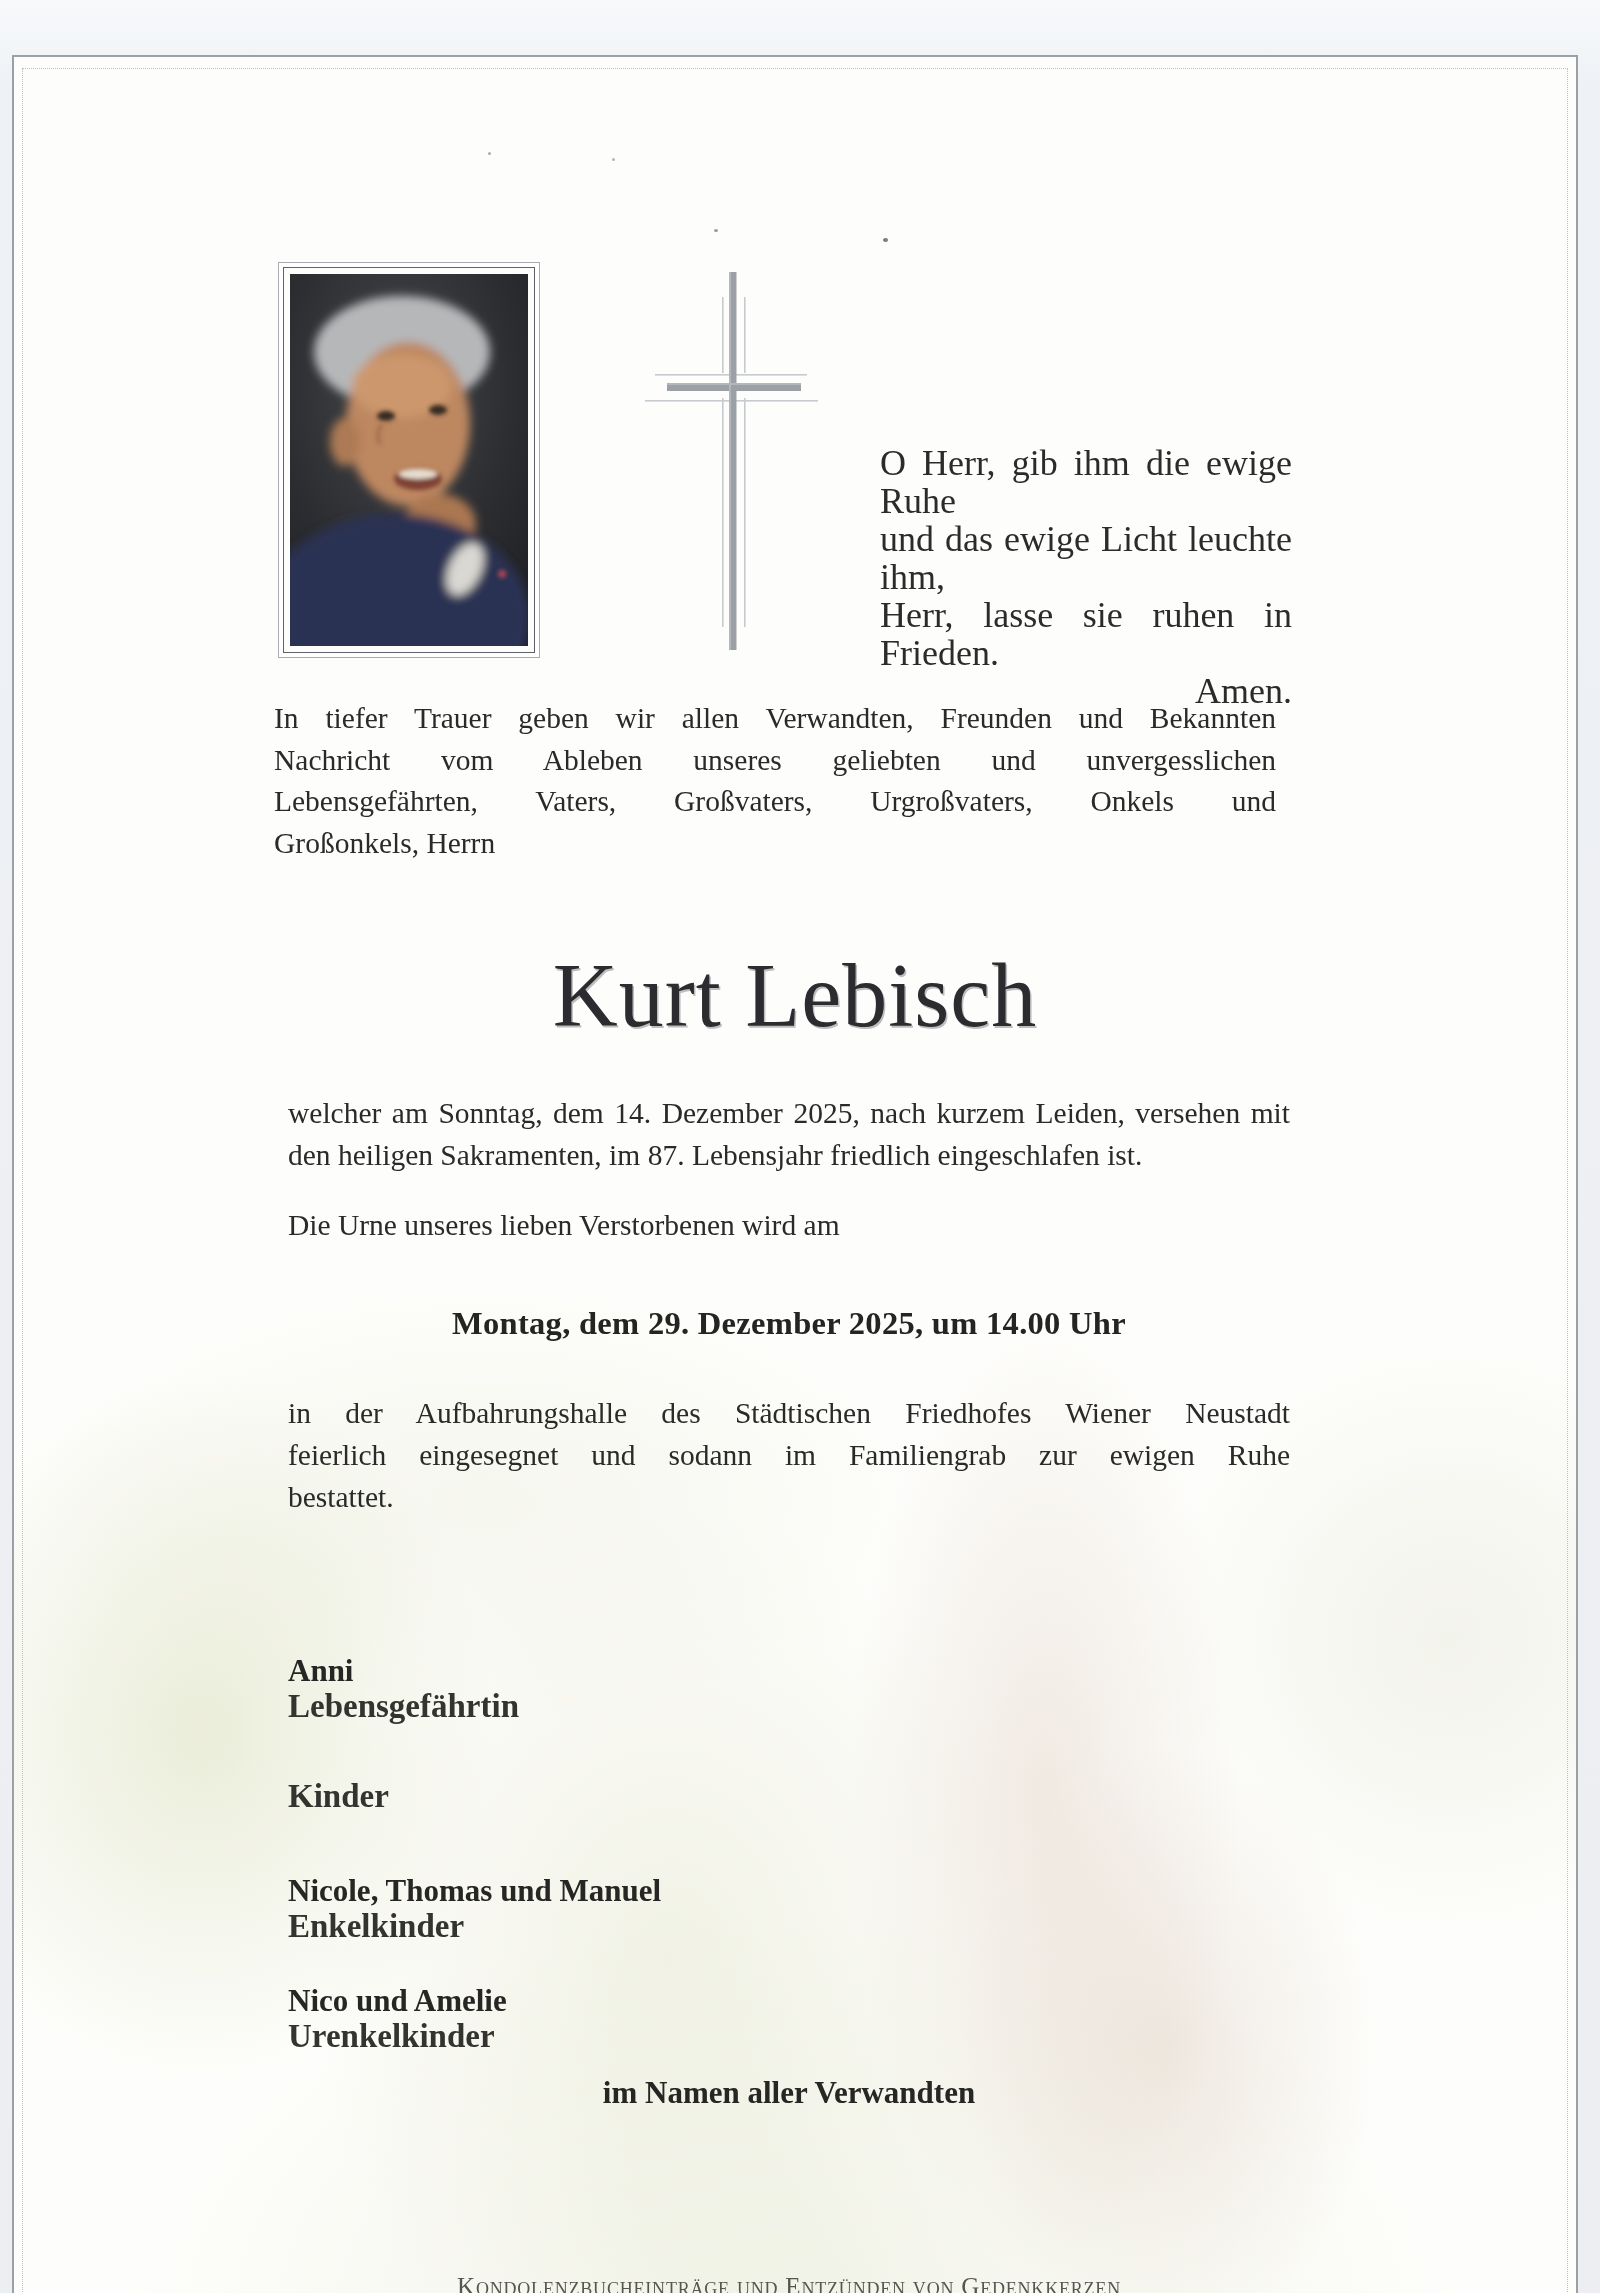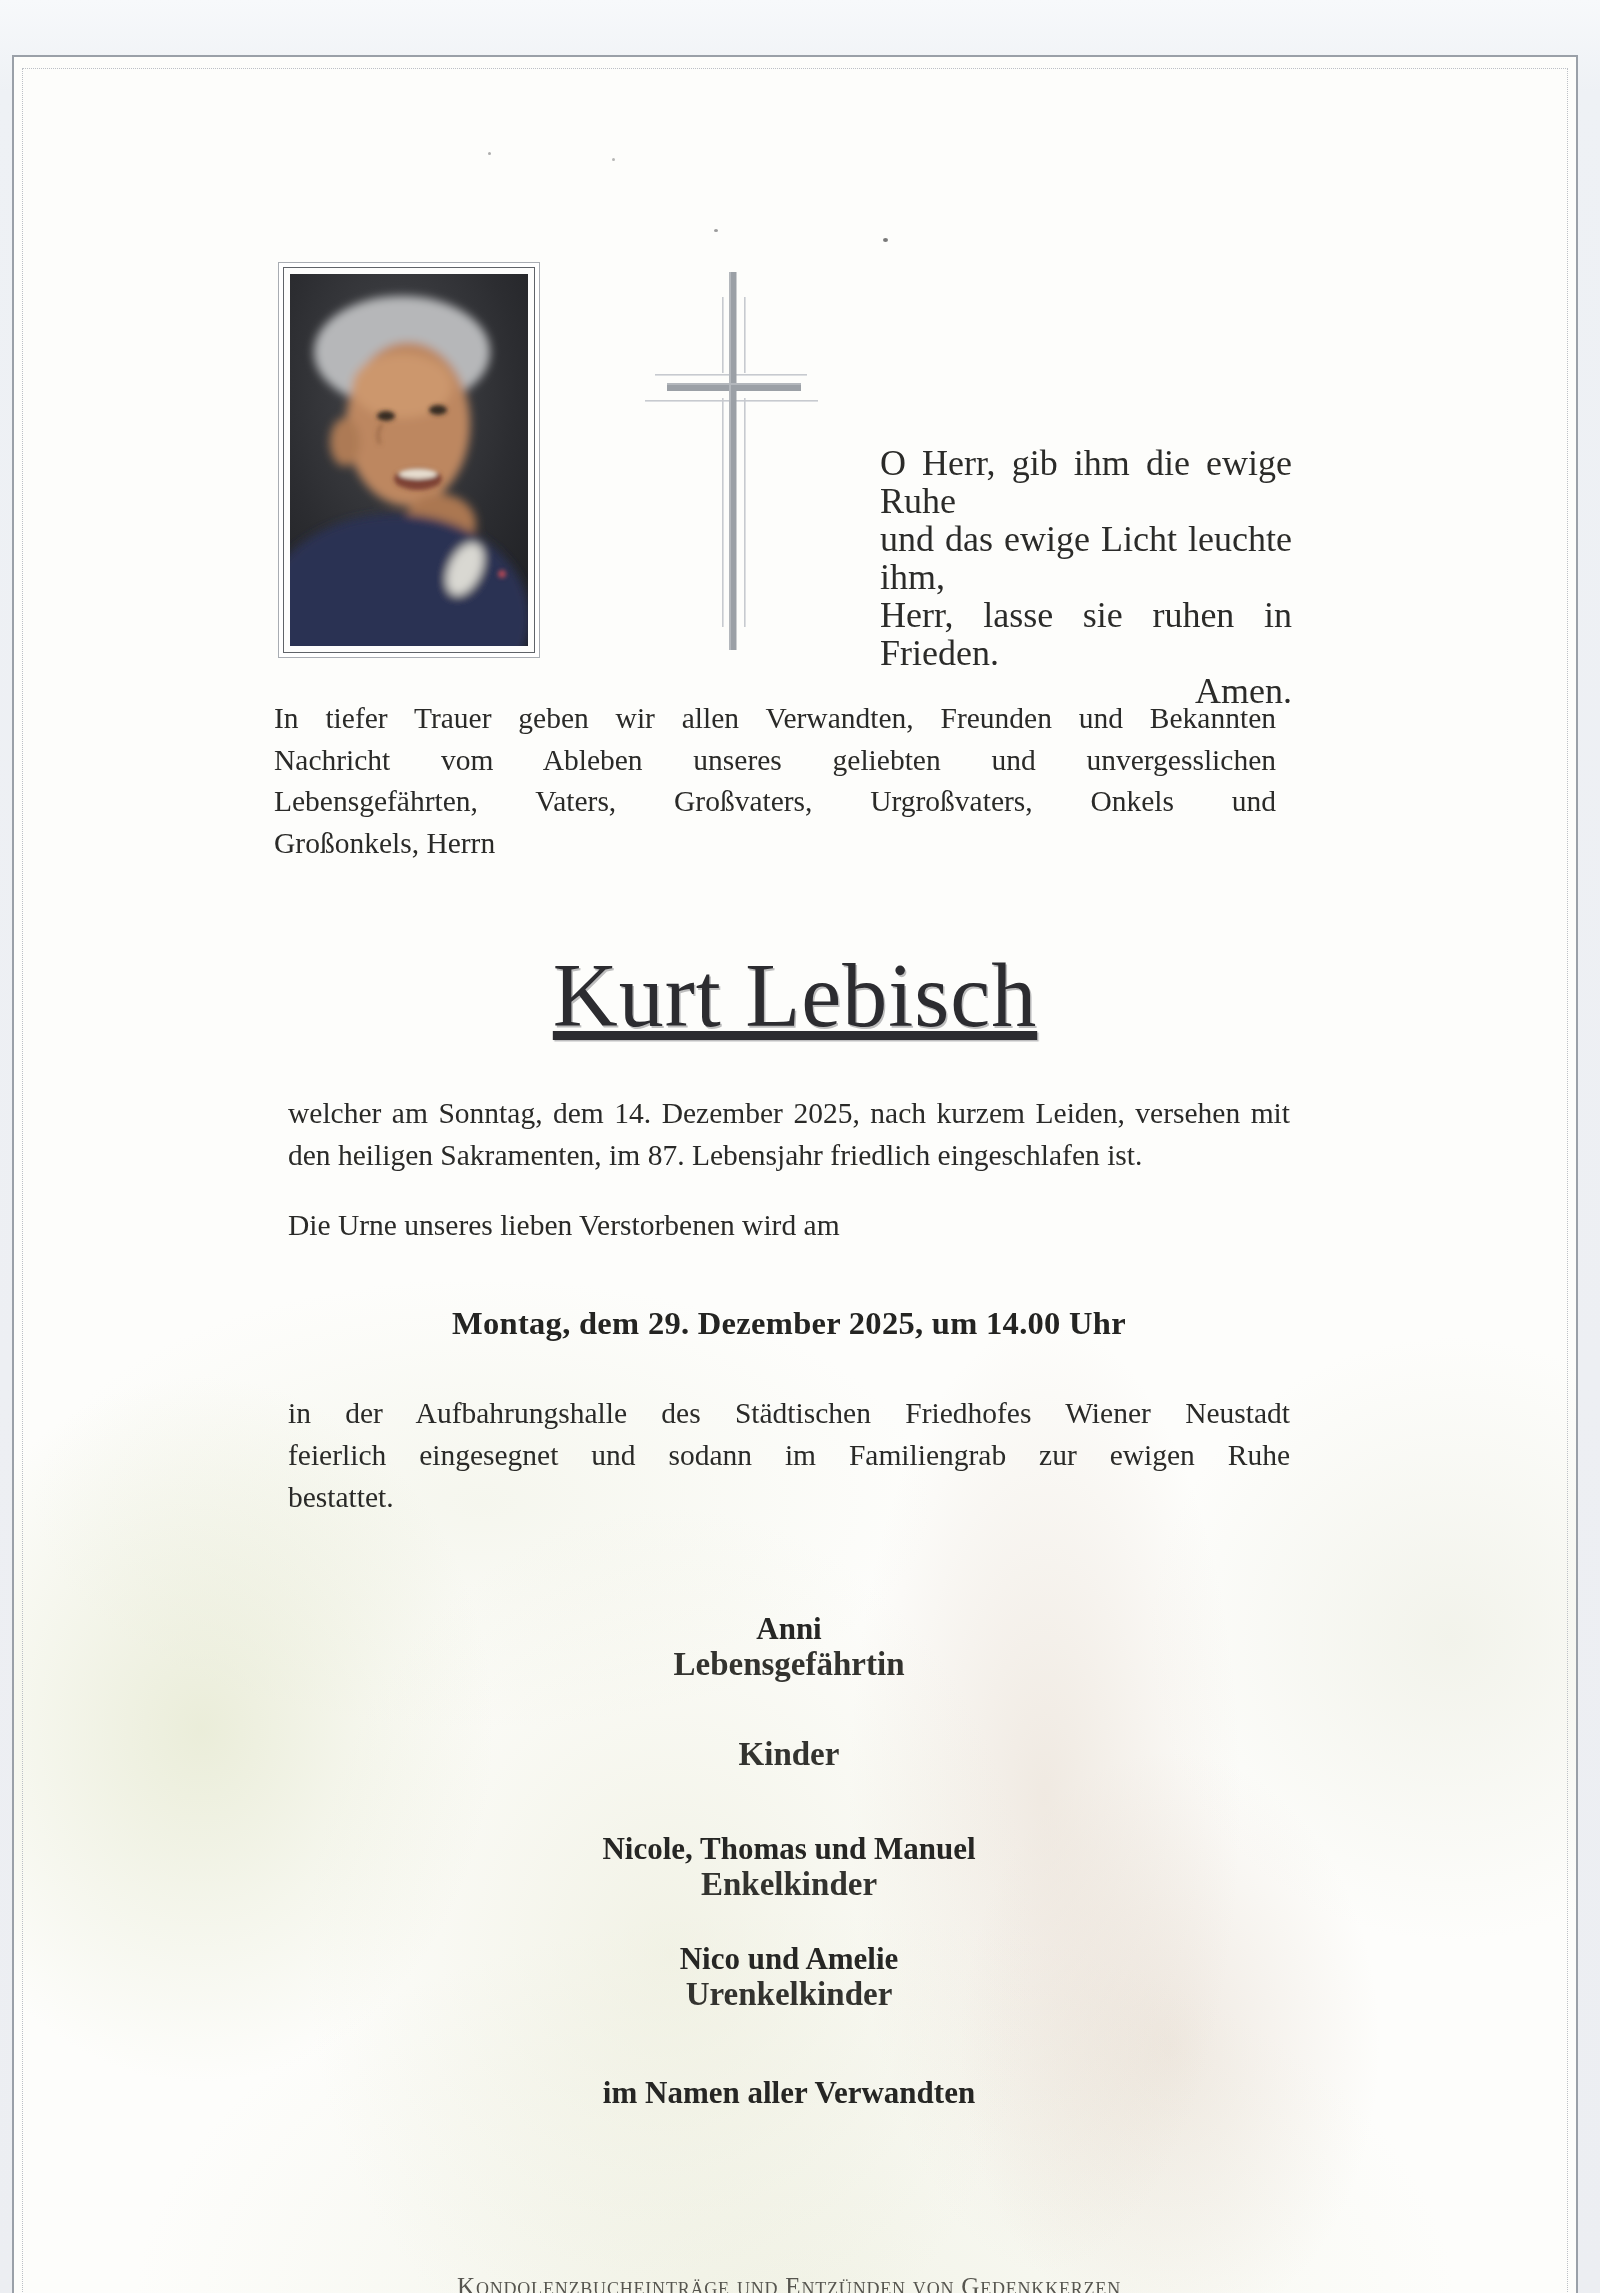--- a/index.html
+++ b/index.html
@@ -46,35 +46,35 @@
 
   .prayer{position:absolute;left:866px;top:387px;width:412px;
     font-size:36px;line-height:38px;color:#2b2b29;}
   .prayer .amen{text-align:right;}
 
   .intro{position:absolute;left:260px;top:641px;width:1002px;
     font-size:29.5px;line-height:41.5px;}
 
   .deceased{position:absolute;left:0;top:885px;width:1562px;text-align:center;
     font-size:90px;line-height:1.2;color:#2c2c30;letter-spacing:1px;
-    text-shadow:1.5px 1.5px 0.5px rgba(95,95,100,0.40);text-decoration:underline;}
+    text-shadow:1.5px 1.5px 0.5px rgba(95,95,100,0.40);}
 
   .death{position:absolute;left:274px;top:1035px;width:1002px;
     font-size:29.5px;line-height:42px;}
 
   .urn{position:absolute;left:274px;top:1148px;width:1002px;
     font-size:29.5px;line-height:40px;}
 
   .datetime{position:absolute;left:274px;top:1248px;width:1002px;text-align:center;
     font-size:32.5px;font-weight:bold;letter-spacing:0.3px;color:#242422;}
 
   .ceremony{position:absolute;left:274px;top:1335px;width:1002px;
     font-size:29.5px;line-height:42px;}
 
-  .mourner{position:absolute;left:274px;width:1002px;text-align:center;color:#262624;}
+  .mourner{position:absolute;left:274px;width:1002px;text-align:left;color:#262624;margin-top:42px;}
   .mourner .names{font-size:31px;font-weight:bold;line-height:37px;}
   .mourner .relation{font-size:33px;line-height:34px;font-weight:bold;color:#33332f;}
   .m1{top:1553px;} .m2{top:1680px;} .m3{top:1773px;} .m4{top:1883px;}
 
   .closing{position:absolute;left:274px;top:2018px;width:1002px;text-align:center;
     font-size:31px;font-weight:bold;color:#262624;}
 
   .footer-line{position:absolute;left:274px;top:2216px;width:1002px;text-align:center;
     font-variant:small-caps;font-size:25px;letter-spacing:0.8px;color:#56554f;}
 

